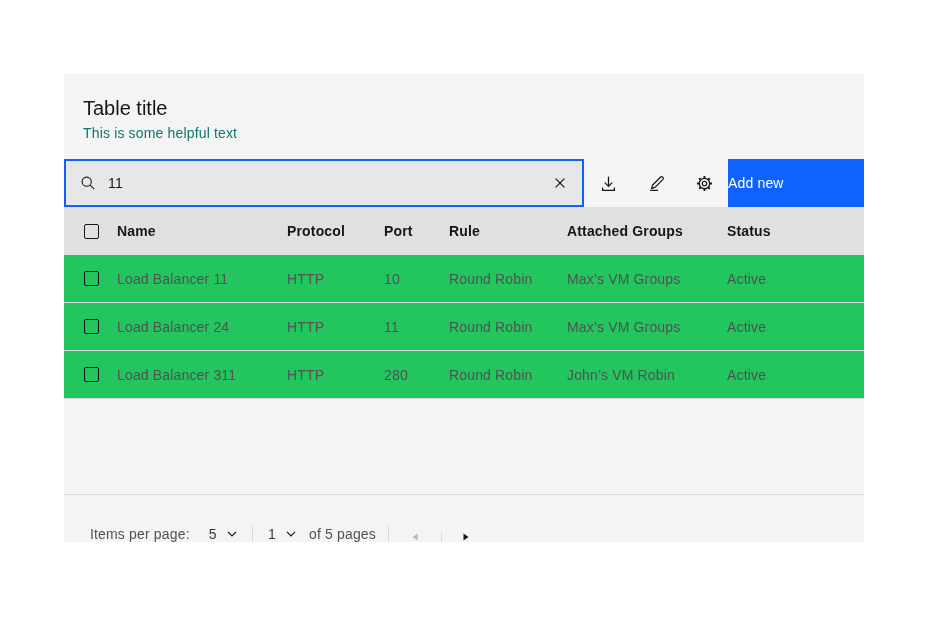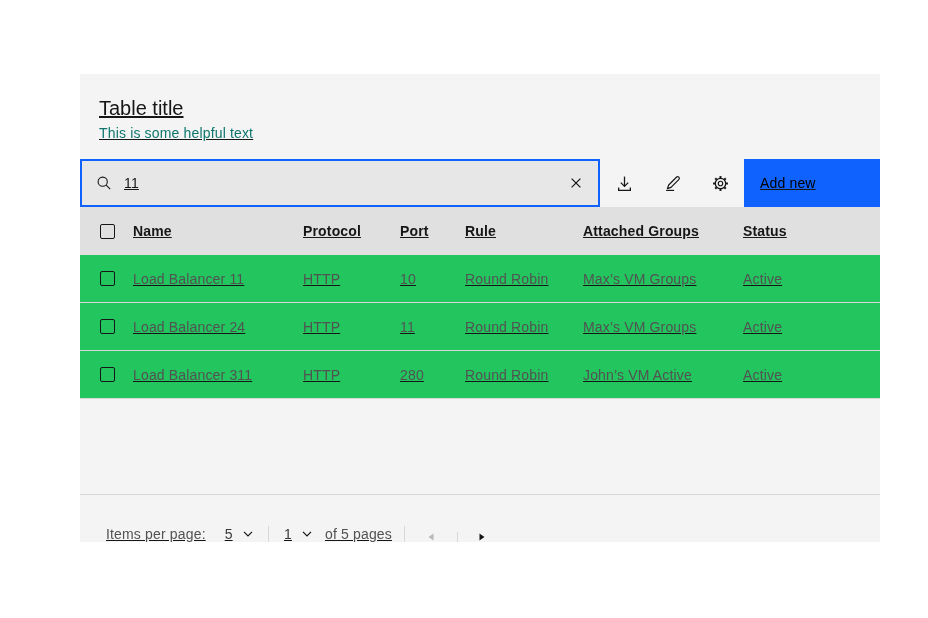--- a/index.html
+++ b/index.html
@@ -6,26 +6,25 @@
   html, body { width: 928px; height: 618px; }
   body {
     background: #ffffff;
     font-family: "Liberation Sans", "DejaVu Sans", sans-serif;
     color: #161616;
     position: relative;
     overflow: hidden;
   }
   .widget {
     position: absolute;
-    left: 80px; top: 74px;
+    left: 64px; top: 74px;
     width: 800px; height: 468px;
     background: #f4f4f4;
     display: flex;
     flex-direction: column;
-    text-decoration: underline;
   }
   
   .dt-header { height: 85px; padding: 21px 19px 0 19px; }
   .dt-title  { font-size: 20px; line-height: 26px; font-weight: 400; color: #161616; }
   .dt-helper { font-size: 14px; line-height: 18px; letter-spacing: .16px; color: #0f766e; margin-top: 3px; }
   
   .toolbar { height: 48px; display: flex; align-items: stretch; flex: none; }
   .search {
     flex: 1 1 auto;
     display: flex; align-items: center;
@@ -43,23 +42,23 @@
     border: 0; background: transparent; cursor: pointer;
     display: flex; align-items: center; justify-content: center;
   }
   .tb-btn {
     width: 48px; flex: none;
     border: 0; background: transparent; cursor: pointer;
     display: flex; align-items: center; justify-content: center;
   }
   .add-btn {
     width: 136px; flex: none;
-    border: 0; background: #0f62fe; color: #000000; cursor: pointer;
+    border: 0; background: #0f62fe; color: #ffffff; cursor: pointer;
     font: inherit; font-size: 14px; letter-spacing: .16px;
-    display: flex; align-items: center; padding-left: 16px; text-align: left;
+    display: flex; align-items: center; padding-left: 0; text-align: left;
   }
   
   .grid-row {
     display: grid;
     grid-template-columns: 53px 170px 97px 65px 118px 160px 1fr;
     align-items: center;
     height: 48px; flex: none;
   }
   .cell { font-size: 14px; letter-spacing: .16px; color: #525252; padding-right: 0; overflow: hidden; white-space: nowrap; }
   .check-cell { padding-left: 20px; }
@@ -204,21 +203,21 @@
   </div>
 
   <div class="grid-row body-row">
     <div class="cell check-cell">
         <div class="checkbox"></div>
       </div>
     <div class="cell">Load Balancer 311</div>
     <div class="cell">HTTP</div>
     <div class="cell">280</div>
     <div class="cell">Round Robin</div>
-    <div class="cell">John’s VM Active</div>
+    <div class="cell">John’s VM Robin</div>
     <div class="cell">Active</div>
   </div>
 
   <div class="filler"></div>
 
   <div class="pagination">
     <div class="pag-sec sec-ipp">
       <span>Items per page:</span>
       <span class="select-ctl ipp-select">
         <span>5</span>

